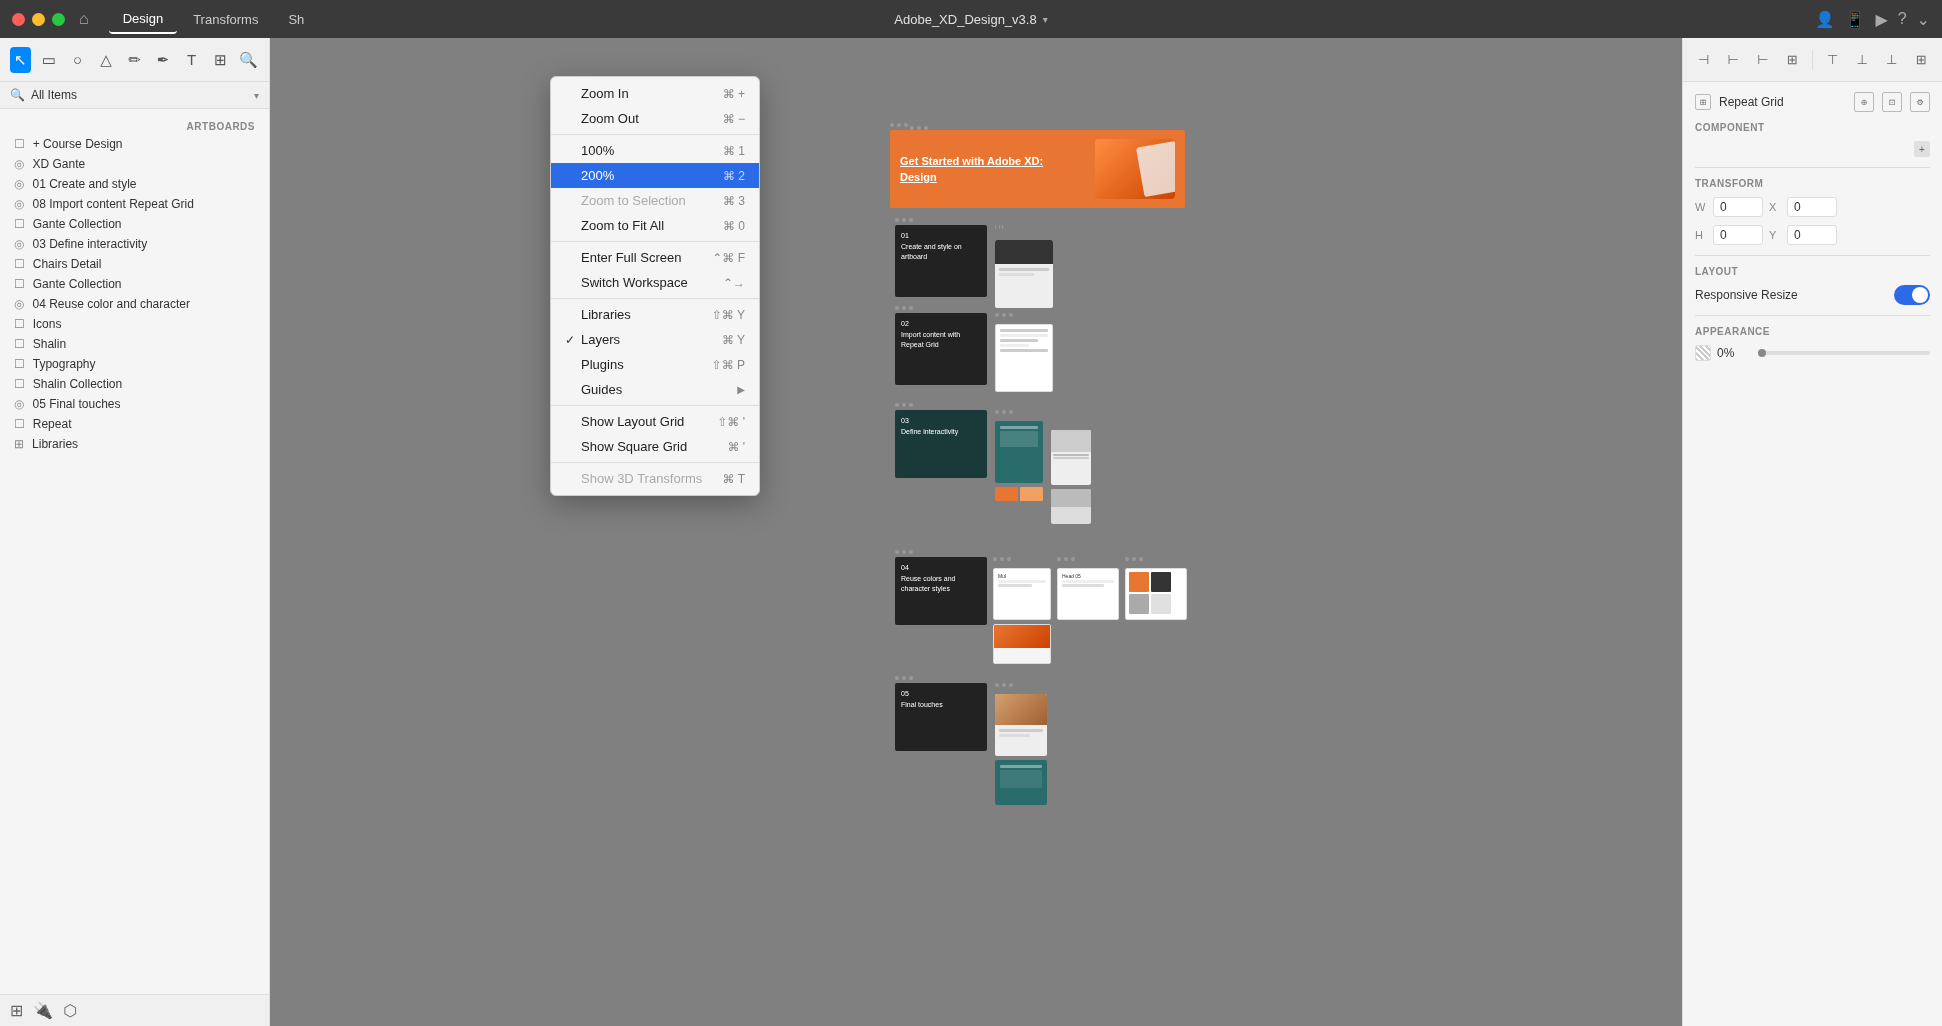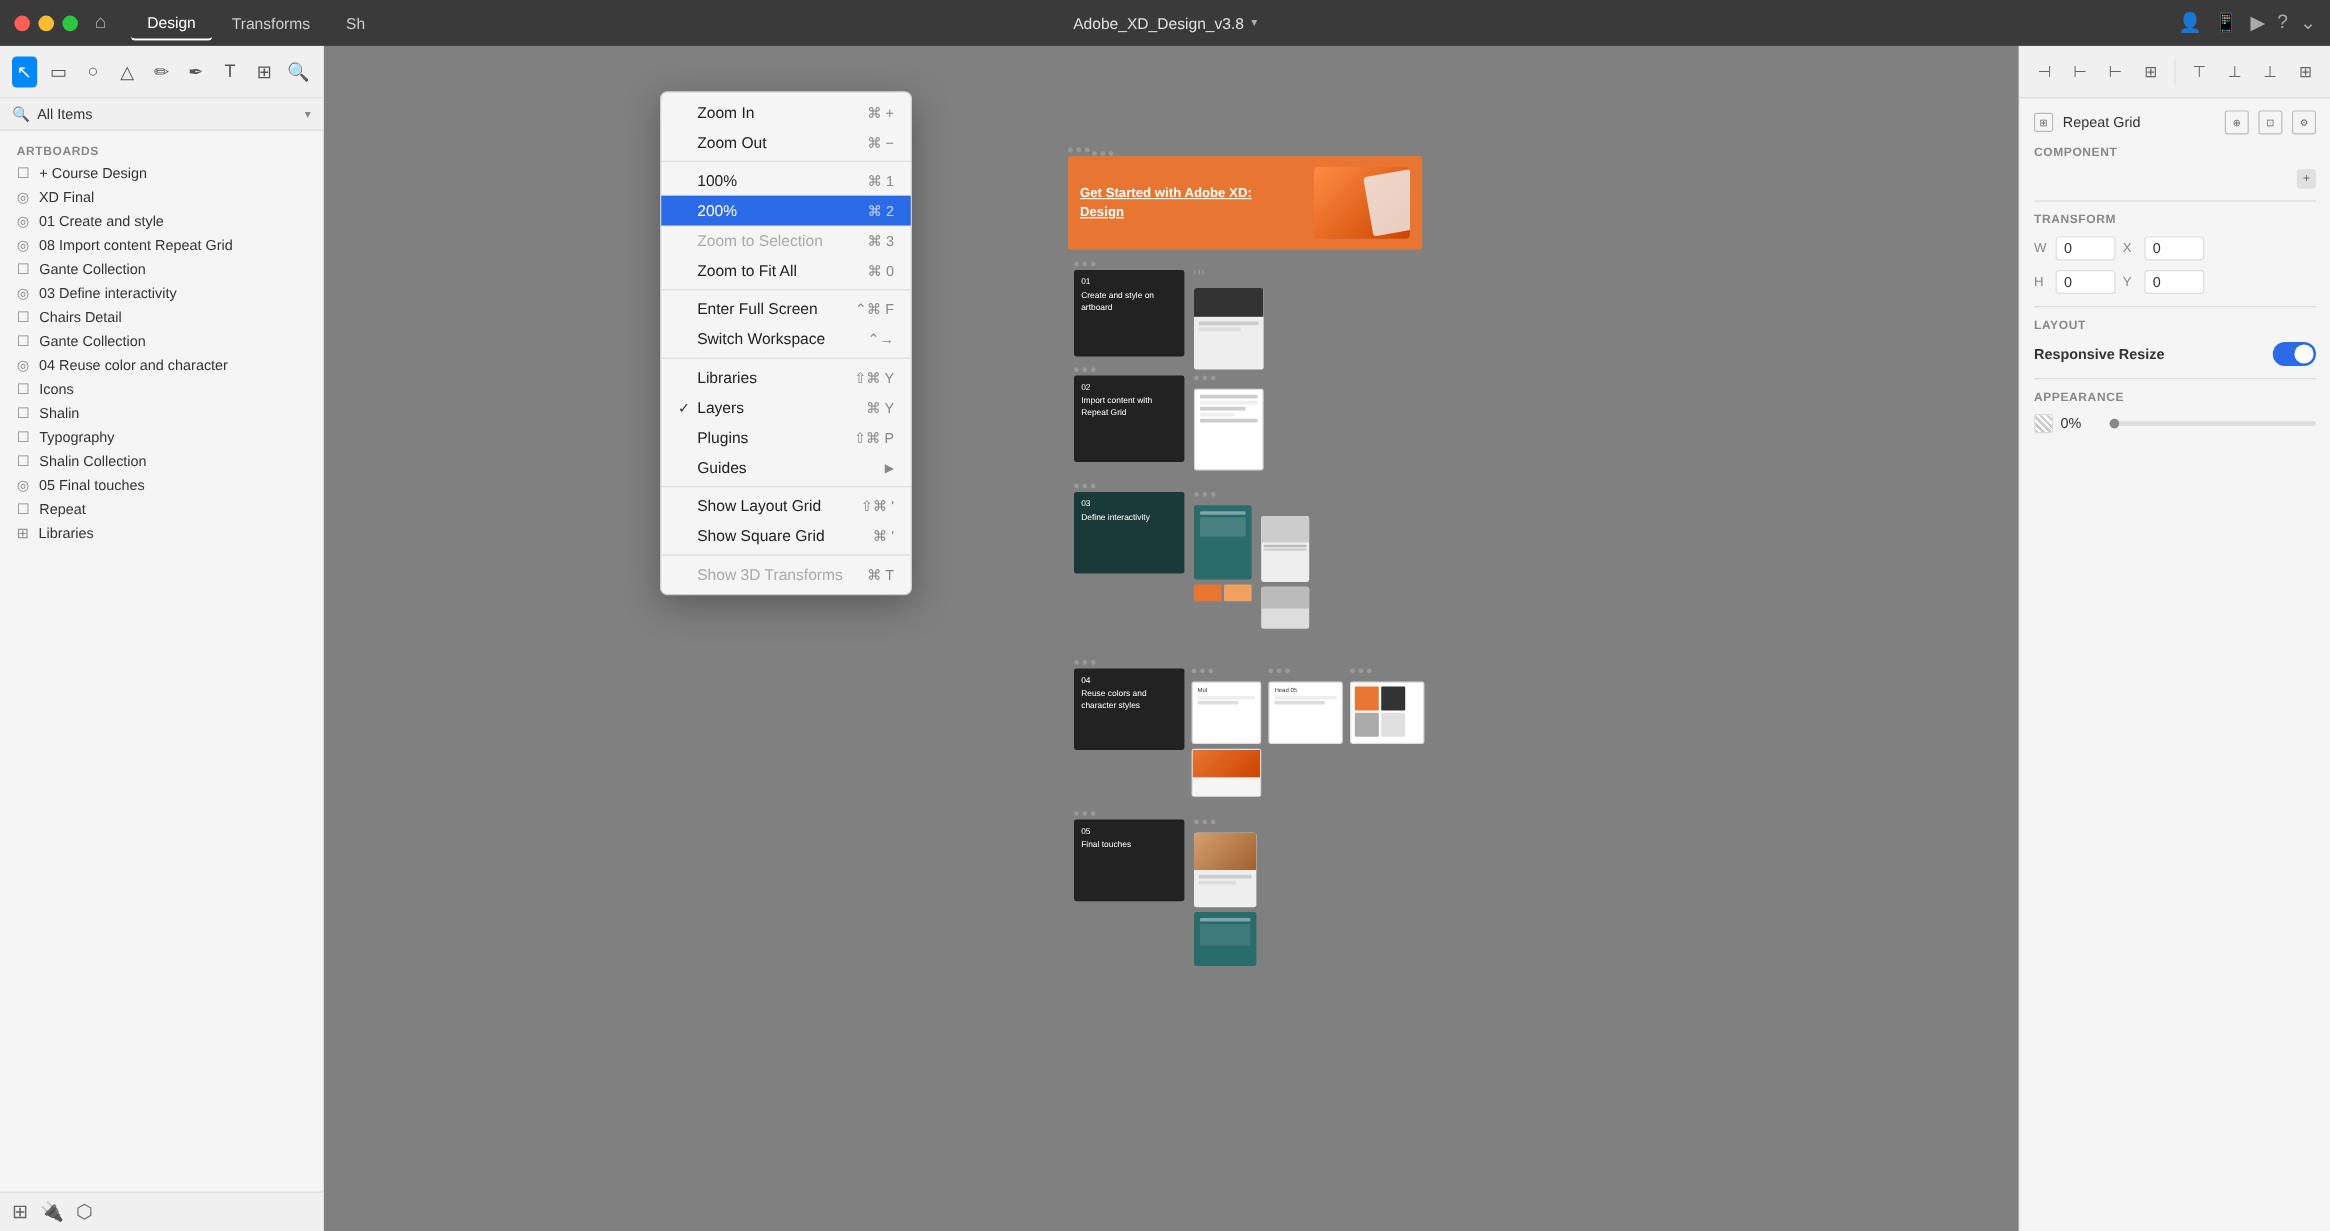--- a/index.html
+++ b/index.html
@@ -149,20 +149,21 @@
       overflow-y: auto;
       padding: 8px 0;
     }
     .section-label {
       font-size: 10px;
       font-weight: 700;
       color: #888;
       text-transform: uppercase;
       letter-spacing: 0.5px;
       padding: 4px 14px 2px;
+      text-align: right;
     }
     .artboard-item {
       display: flex;
       align-items: center;
       padding: 3px 14px;
       gap: 8px;
       cursor: pointer;
       color: #333;
       font-size: 12px;
     }
@@ -311,21 +312,21 @@
     .section-divider {
       height: 1px;
       background: #ddd;
       margin: 10px 0;
     }
     .toggle-row {
       display: flex;
       align-items: center;
       justify-content: space-between;
     }
-    .toggle-label { font-size: 12px; color: #333; font-weight: bold; }
+    .toggle-label { font-size: 12px; color: #333; }
     .toggle {
       width: 36px;
       height: 20px;
       background: #2c6be8;
       border-radius: 10px;
       position: relative;
       cursor: pointer;
     }
     .toggle::after {
       content: '';
@@ -412,21 +413,21 @@
     </div>
     <div class="artboards-section">
       <div class="section-label">ARTBOARDS</div>
 
       <div class="artboard-item">
         <span class="artboard-icon">☐</span>
         <span class="artboard-label">+ Course Design</span>
       </div>
       <div class="artboard-item">
         <span class="artboard-icon">◎</span>
-        <span class="artboard-label">XD Final</span>
+        <span class="artboard-label">XD Gante</span>
       </div>
       <div class="artboard-item">
         <span class="artboard-icon">◎</span>
         <span class="artboard-label">01 Create and style</span>
       </div>
       <div class="artboard-item">
         <span class="artboard-icon">◎</span>
         <span class="artboard-label">08 Import content Repeat Grid</span>
       </div>
       <div class="artboard-item">

